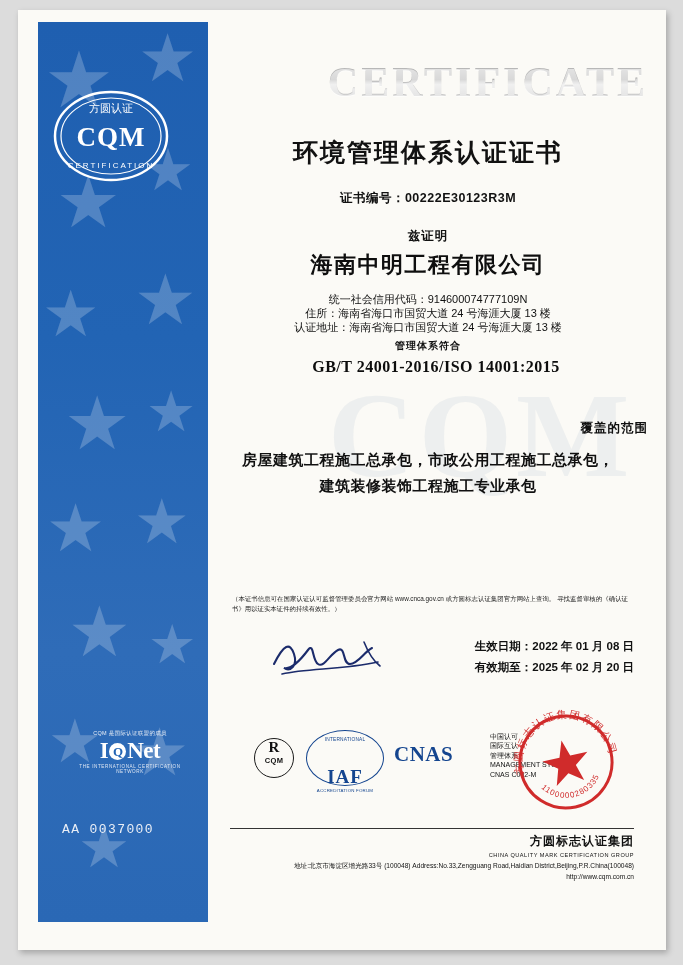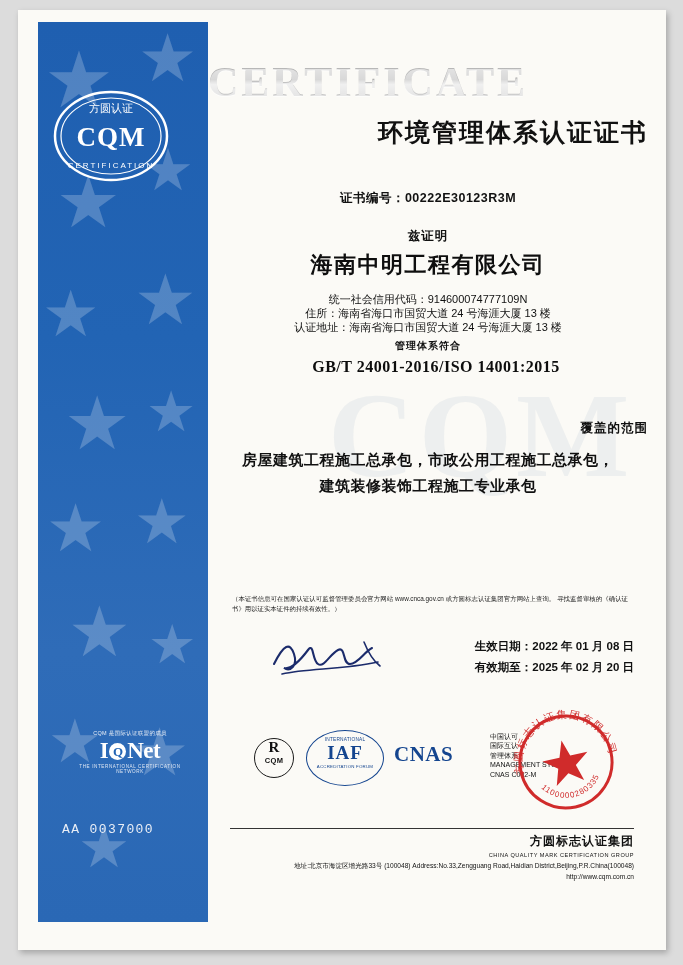--- a/index.html
+++ b/index.html
@@ -134,21 +134,21 @@
     top: 22px;
     width: 440px;
     height: 900px;
   }
 
   .cert-word {
     position: absolute;
     top: 36px;
     left: 0;
     width: 440px;
-    text-align: left;
+    text-align: right;
     font-family: "Liberation Serif", serif;
     font-weight: bold;
     font-size: 42px;
     letter-spacing: 3px;
     color: #b9b9b9;
     background: linear-gradient(180deg,#cfcfcf 0%,#9f9f9f 45%,#d9d9d9 55%,#a8a8a8 100%);
     -webkit-background-clip: text;
     background-clip: text;
     color: transparent;
     text-shadow: 0 1px 0 rgba(255,255,255,0.6);
@@ -161,24 +161,24 @@
     font-family: "Liberation Serif", serif;
     font-size: 120px;
     font-weight: bold;
     color: rgba(150,170,195,0.13);
     letter-spacing: 4px;
     user-select: none;
   }
 
   .title-cn {
     position: absolute;
-    top: 94px;
-    left: 0;
-    width: 440px;
-    text-align: right;
+    top: 114px;
+    left: 0;
+    width: 440px;
+    text-align: center;
     font-size: 25px;
     font-weight: bold;
     letter-spacing: 2px;
     color: #111;
     font-family: Liberation Sans, sans-serif;
   }
 
   .cert-no {
     position: absolute;
     top: 168px;
@@ -328,21 +328,21 @@
   .logo-iaf {
     position: absolute; left: 62px; top: 8px;
     width: 78px; height: 56px;
     border: 1.4px solid #14458f;
     border-radius: 50%;
     box-sizing: border-box;
     text-align: center;
     color:#14458f;
   }
   .logo-iaf .top { font-size: 4.8px; letter-spacing:.2px; margin-top:6px; }
-  .logo-iaf .mid { font-family:"Liberation Serif",serif; font-size: 19px; font-weight: bold; line-height: 22px; letter-spacing:1px;}
+  .logo-iaf .mid { font-family:"Liberation Serif",serif; font-size: 19px; font-weight: bold; line-height: 22px; letter-spacing:1px;margin-top:24px;}
   .logo-iaf .bot { font-size: 4.4px; letter-spacing:.2px; }
   .logo-cnas {
     position: absolute; left: 150px; top: 20px;
     color:#14458f;
     font-family:"Liberation Serif", serif;
     font-weight: bold;
     font-size: 21px;
     letter-spacing: 0.5px;
   }
   .cnas-text {

